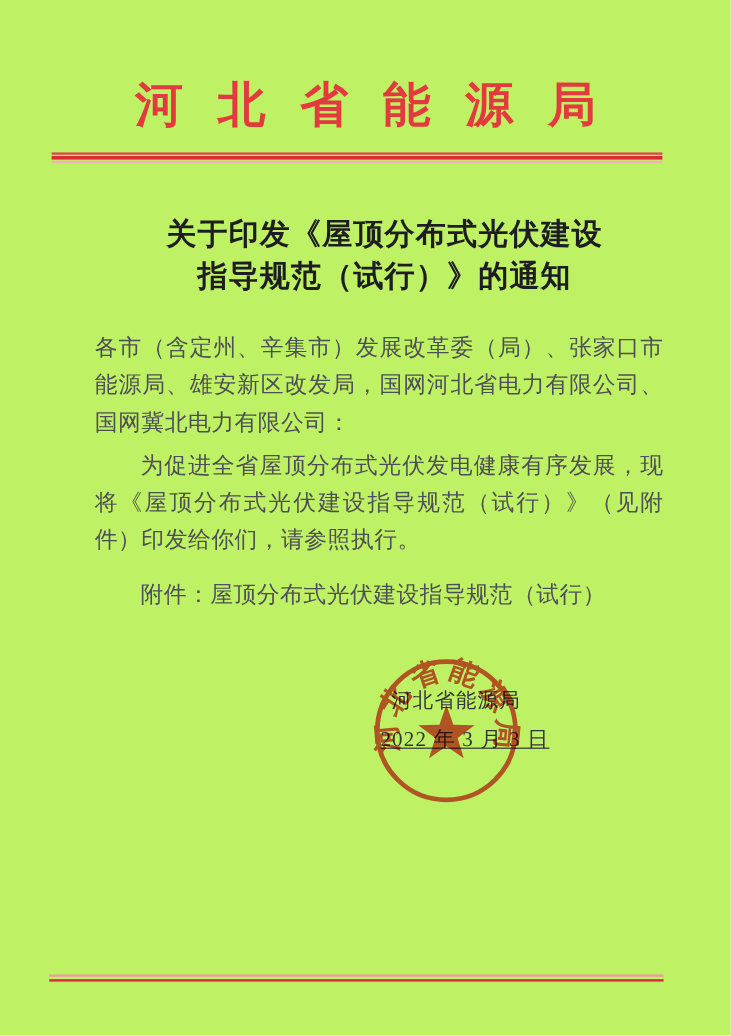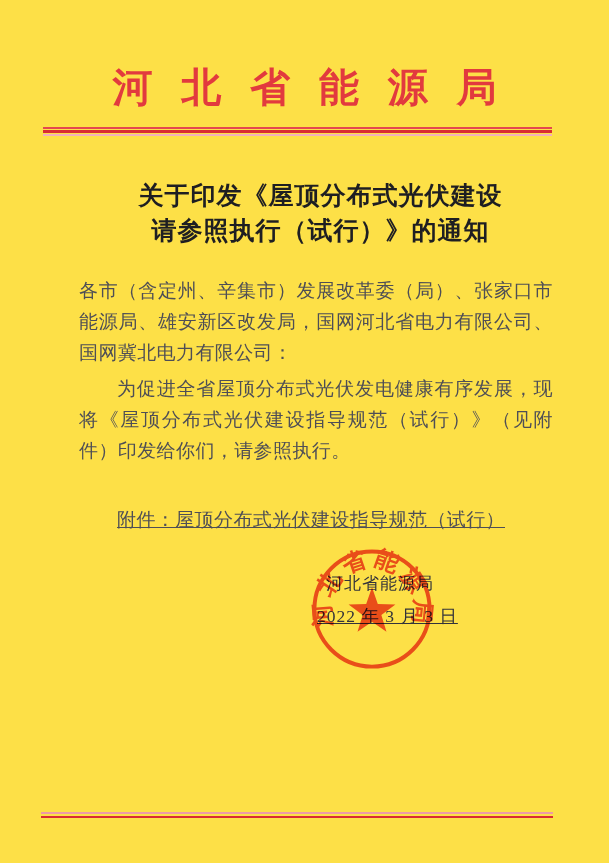--- a/index.html
+++ b/index.html
@@ -4,21 +4,21 @@
 <style>
   html, body {
     margin: 0;
     padding: 0;
     background: #ffffff;
   }
   .page {
     position: relative;
     width: 609px;
     height: 863px;
-    background: #fde047;
+    background: #bef264;
     overflow: hidden;
     font-family: "Liberation Serif", "DejaVu Serif", serif;
   }
   
   .agency-header {
     position: absolute;
     top: 60px;
     left: 0;
     width: 100%;
     margin: 0;
@@ -72,21 +72,21 @@
     width: 474px;
     margin: 0;
     font-size: 19px;
     line-height: 31px;
     letter-spacing: 0.4px;
     text-align: justify;
     color: #4e4e56;
   }
   .recipients { top: 275px; }
   .main-body  { top: 373px; text-indent: 2em; }
-  .attachment { top: 504px; text-indent: 2em; text-decoration: underline; }
+  .attachment { top: 481px; text-indent: 2em; }
   
   .signer {
     position: absolute;
     top: 572px;
     left: 326px;
     font-size: 17px;
     letter-spacing: 1px;
     color: #33333b;
     white-space: nowrap;
   }
@@ -129,21 +129,21 @@
   <div class="rule-top">
     <div class="l1"></div>
     <div class="g"></div>
     <div class="l2"></div>
     <div class="g"></div>
     <div class="l3"></div>
   </div>
 
   <h2 class="doc-title">
     <span>关于印发《屋顶分布式光伏建设</span><br>
-    <span>请参照执行（试行）》的通知</span>
+    <span>指导规范（试行）》的通知</span>
   </h2>
 
   <p class="body-text recipients">各市（含定州、辛集市）发展改革委（局）、张家口市能源局、雄安新区改发局，国网河北省电力有限公司、国网冀北电力有限公司：</p>
 
   <p class="body-text main-body">为促进全省屋顶分布式光伏发电健康有序发展，现将《屋顶分布式光伏建设指导规范（试行）》（见附件）印发给你们，请参照执行。</p>
 
   <p class="body-text attachment">附件：屋顶分布式光伏建设指导规范（试行）</p>
 
   <div class="signer">河北省能源局</div>
 

